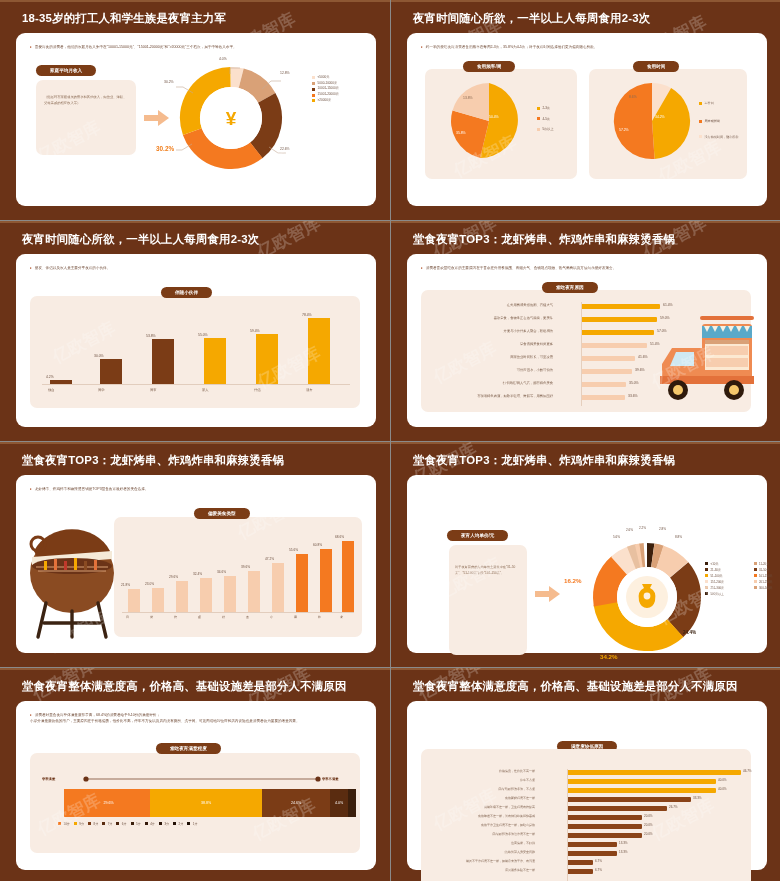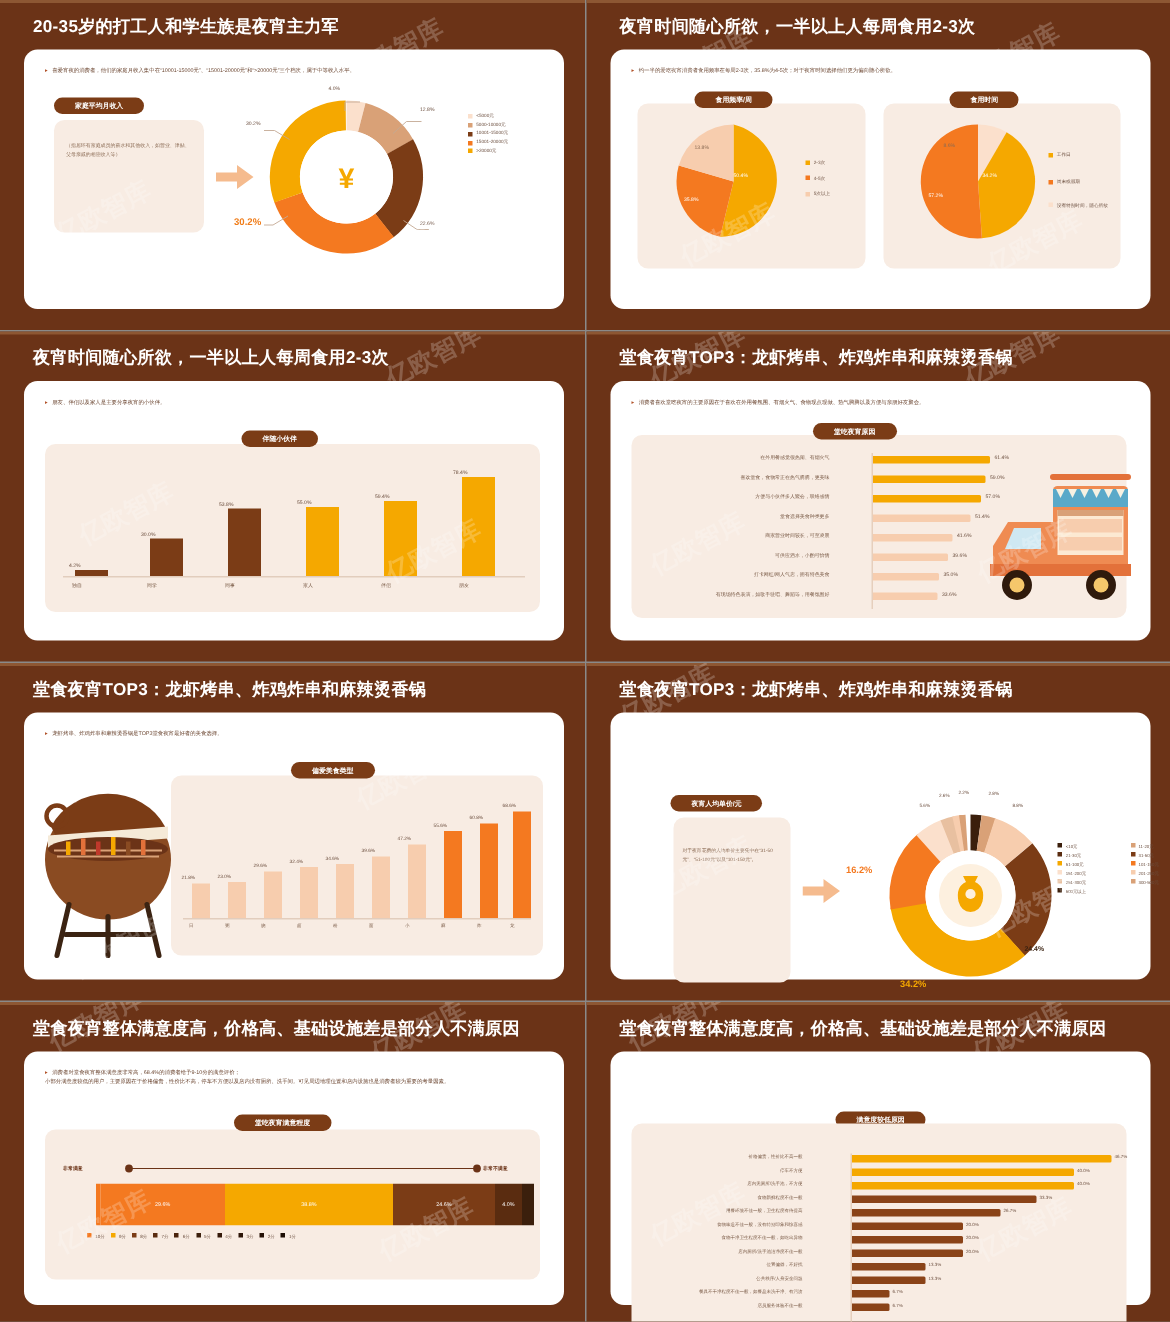--- a/index.html
+++ b/index.html
@@ -63,21 +63,21 @@
   }
   .wm span{position:absolute;transform:rotate(-28deg);white-space:nowrap;}
 </style>
 </head>
 <body>
 
 <div class="sheet">
 
   <div class="slide">
     <div class="topline"></div>
-    <div class="slide-title">20-35岁的打工人和学生族是夜宵主力军</div>
+    <div class="slide-title">18-35岁的打工人和学生族是夜宵主力军</div>
     <div class="card">
       <div class="bullet">喜爱宵夜的消费者，他们的家庭月收入集中在“10001-15000元”、“15001-20000元”和“&gt;20000元”三个档次，属于中等收入水平。</div>
       <div class="pill" style="left:20px;top:32px;">家庭平均月收入</div>
       <div class="panel" style="left:20px;top:47px;width:100px;height:75px;"></div>
       <div style="position:absolute;left:28px;top:62px;width:84px;font-size:3.3px;color:#8a6a53;line-height:1.75;">（指居环有家庭成员的薪水和其他收入，如营业、津贴、父母亲戚的相应收入等）</div>
       <svg style="position:absolute;left:128px;top:76px;" width="26" height="18" viewBox="0 0 26 18">
         <path d="M0 6 L14 6 L14 1 L25 9 L14 17 L14 12 L0 12 Z" fill="#f5bb8e"></path>
       </svg>
 
       <svg style="position:absolute;left:160px;top:30px;" width="110" height="110" viewBox="0 0 110 110">

